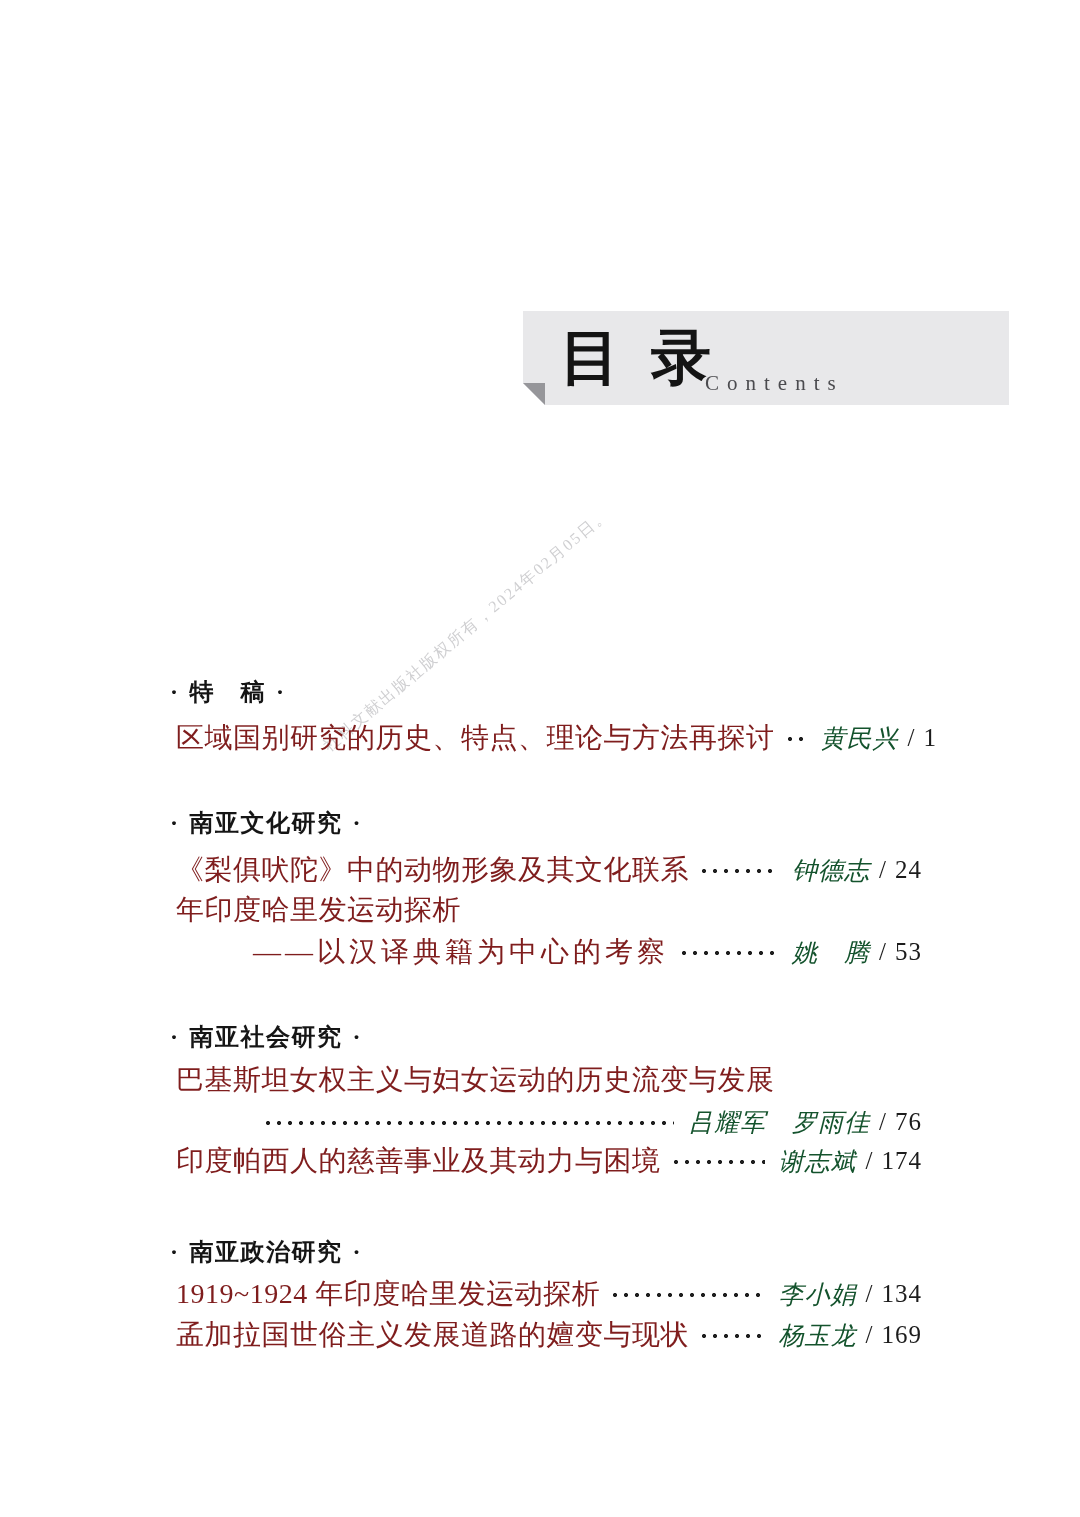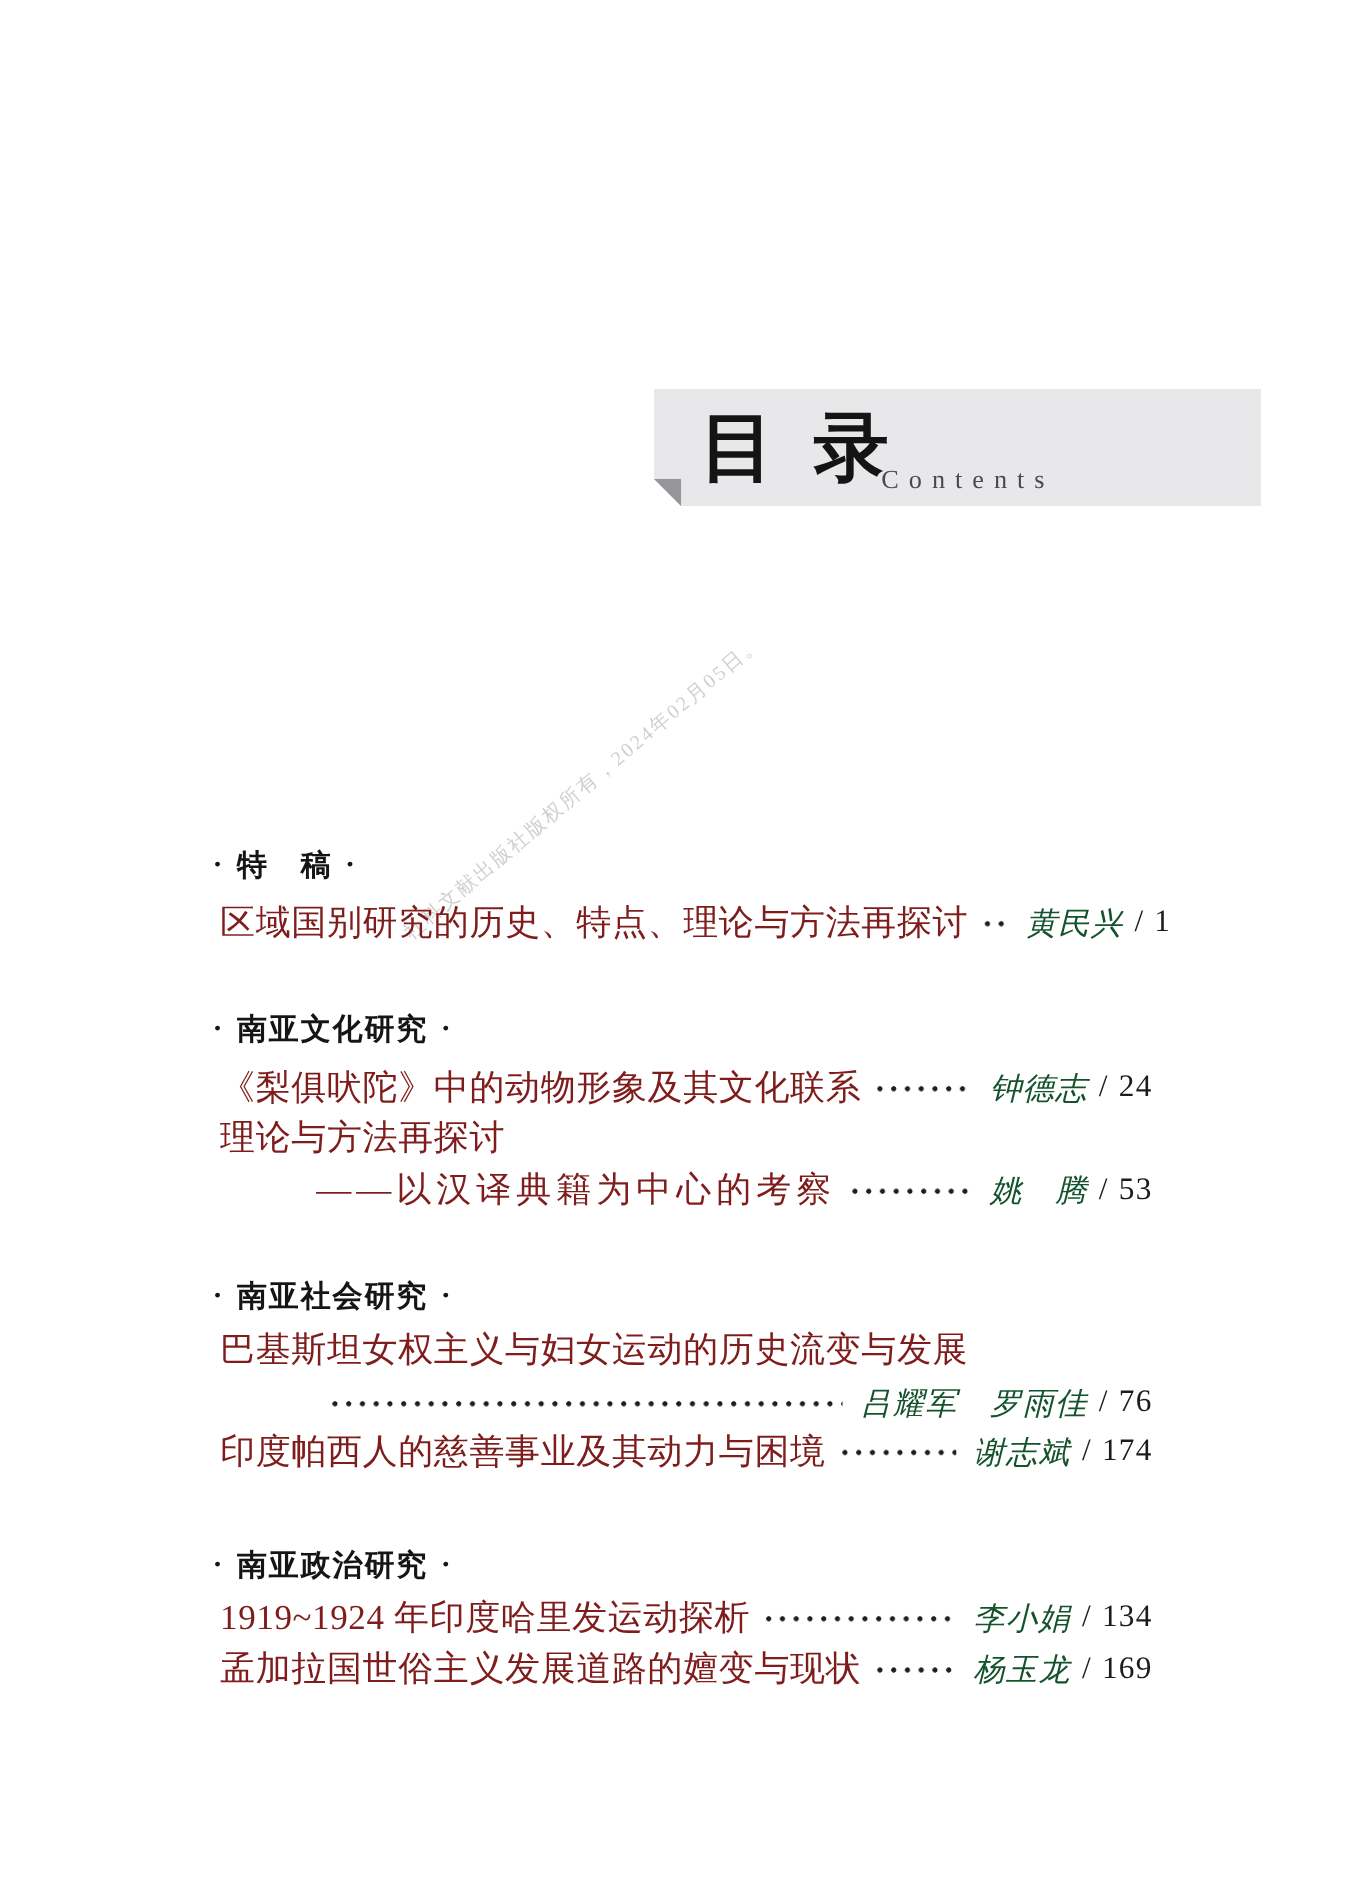--- a/index.html
+++ b/index.html
@@ -151,21 +151,21 @@
     <span class="bullet trail">·</span>
   </div>
   <div class="row" style="top:852px">
     <span class="title">《梨俱吠陀》中的动物形象及其文化联系</span>
     <span class="leader"></span>
     <span class="author">钟德志</span>
     <span class="sep">/</span>
     <span class="pageno">24</span>
   </div>
   <div class="row" style="top:892px">
-    <span class="title">理论与方法再探讨</span>
+    <span class="title">年印度哈里发运动探析</span>
   </div>
   <div class="row indent" style="top:934px">
     <span class="title wide">——以汉译典籍为中心的考察</span>
     <span class="leader"></span>
     <span class="author">姚　腾</span>
     <span class="sep">/</span>
     <span class="pageno">53</span>
   </div>
 
   <div class="heading" style="top:1019px">

